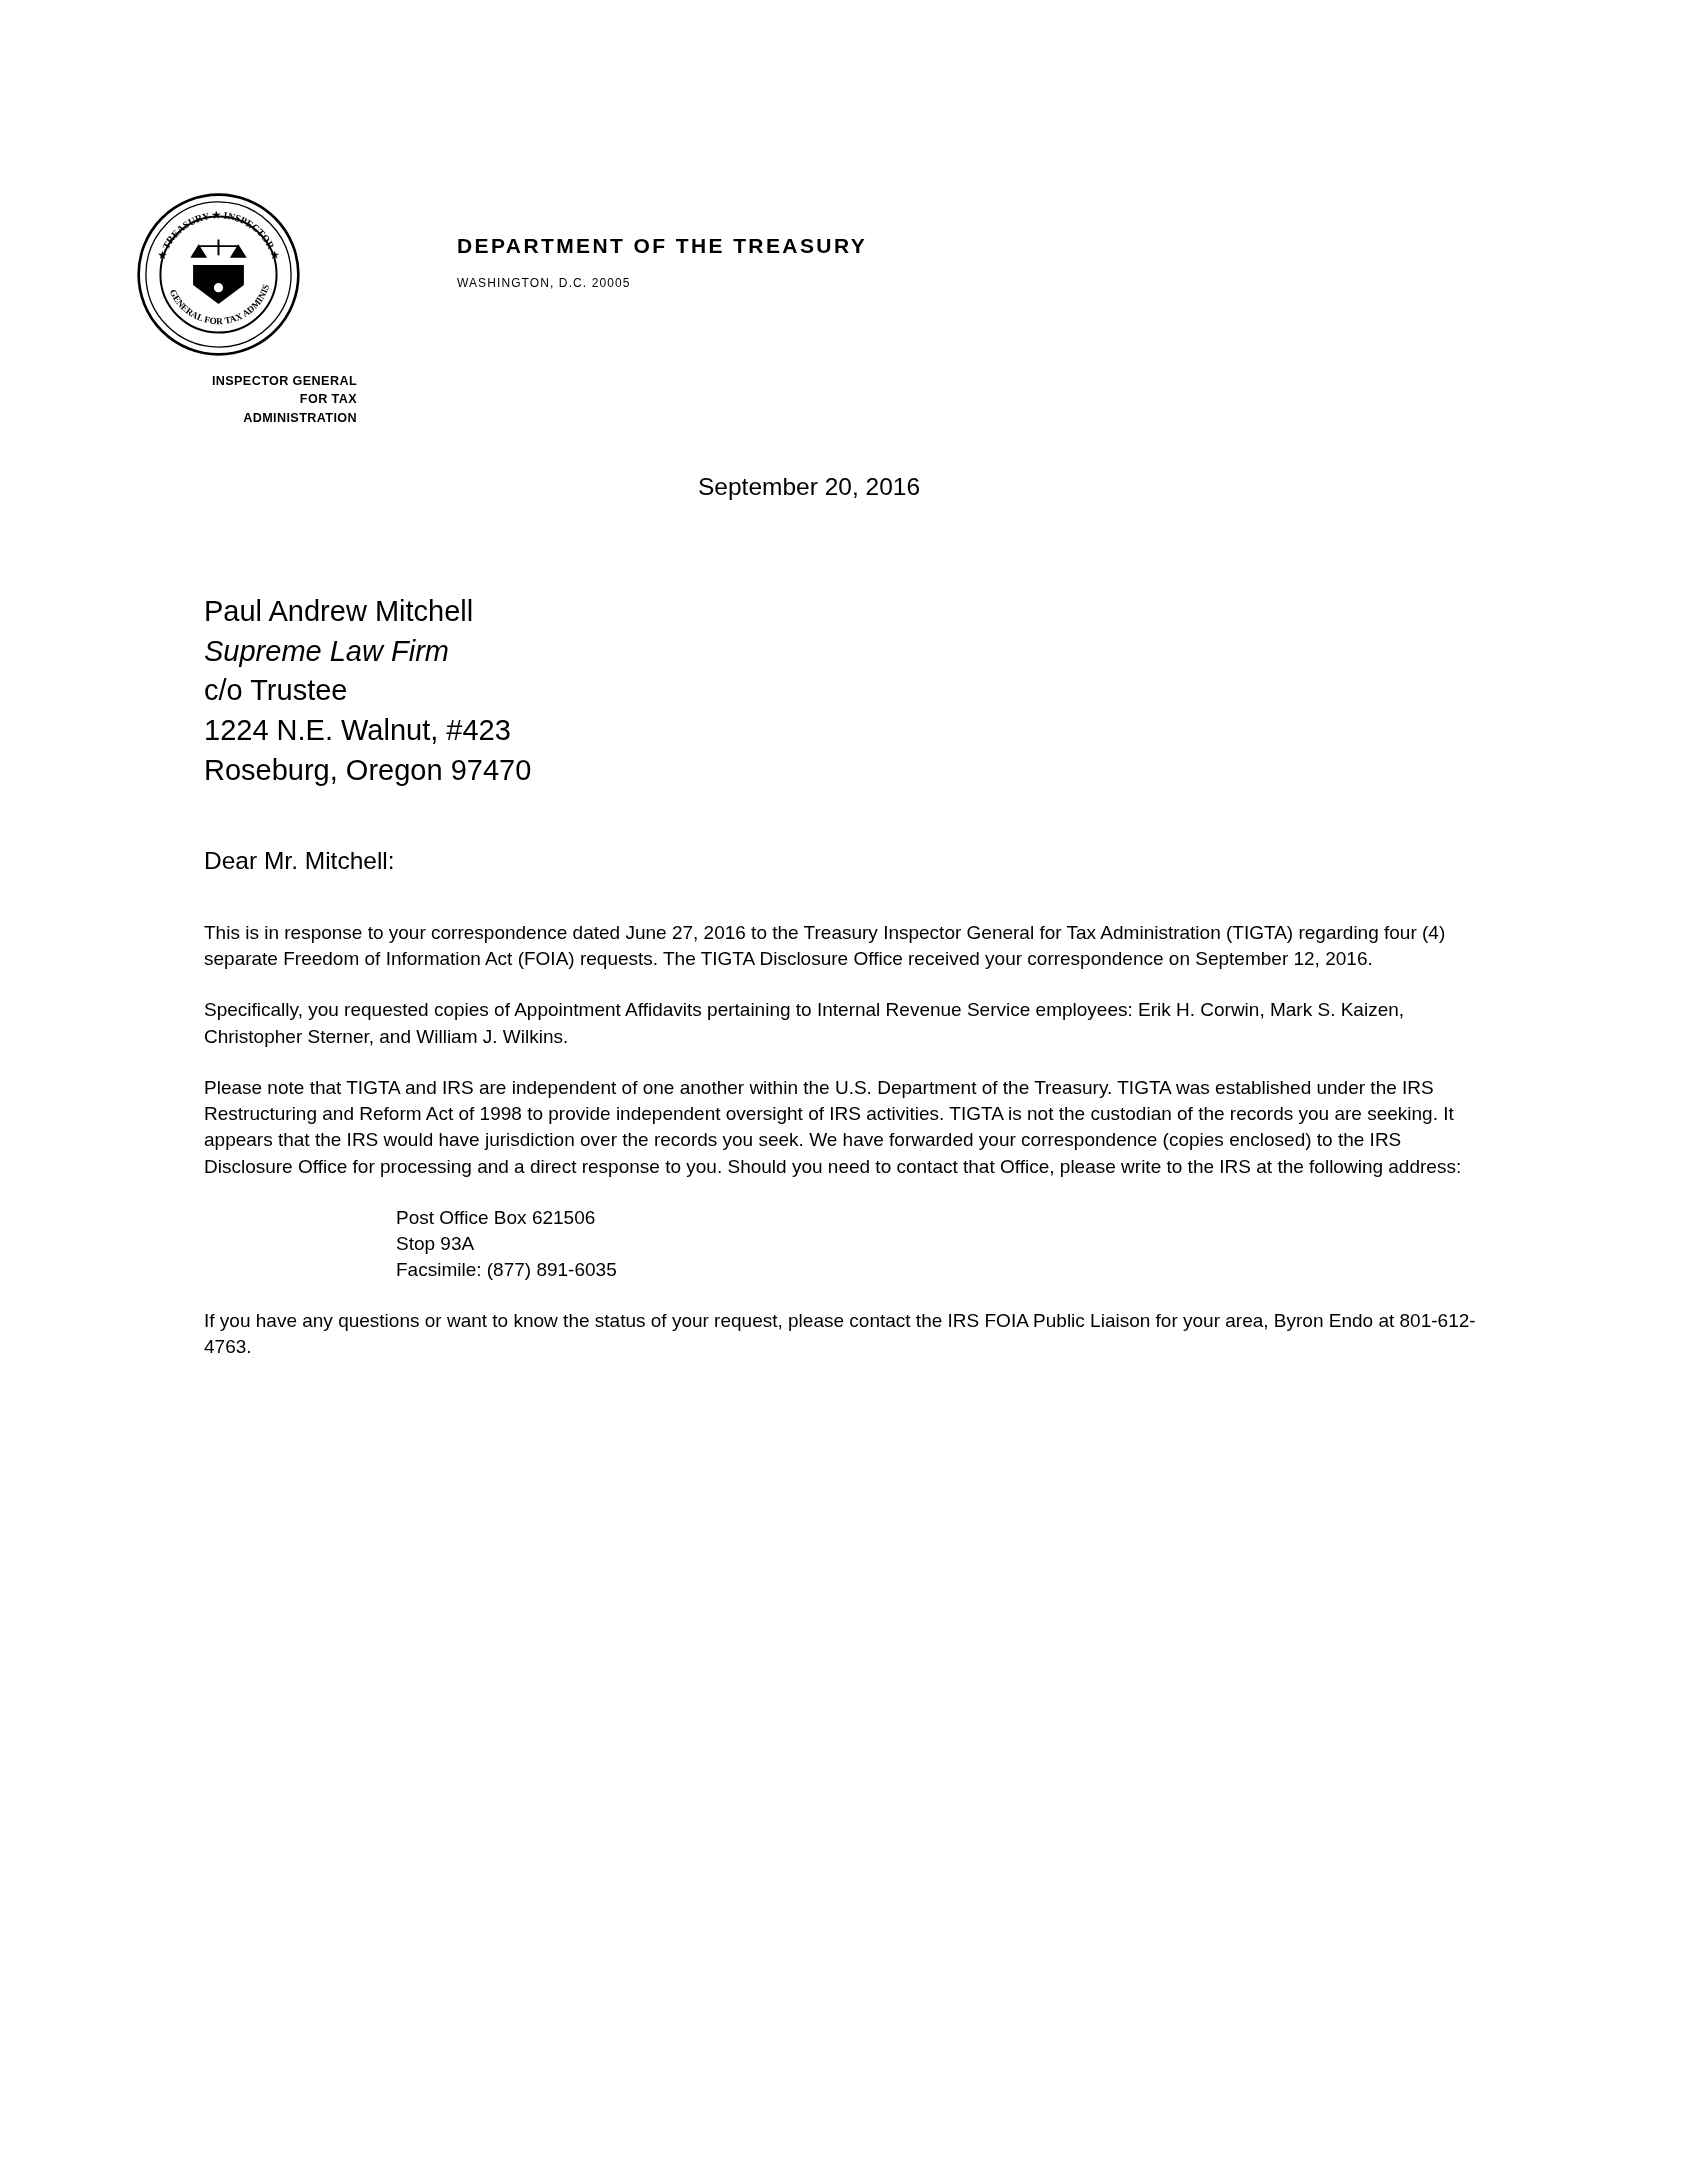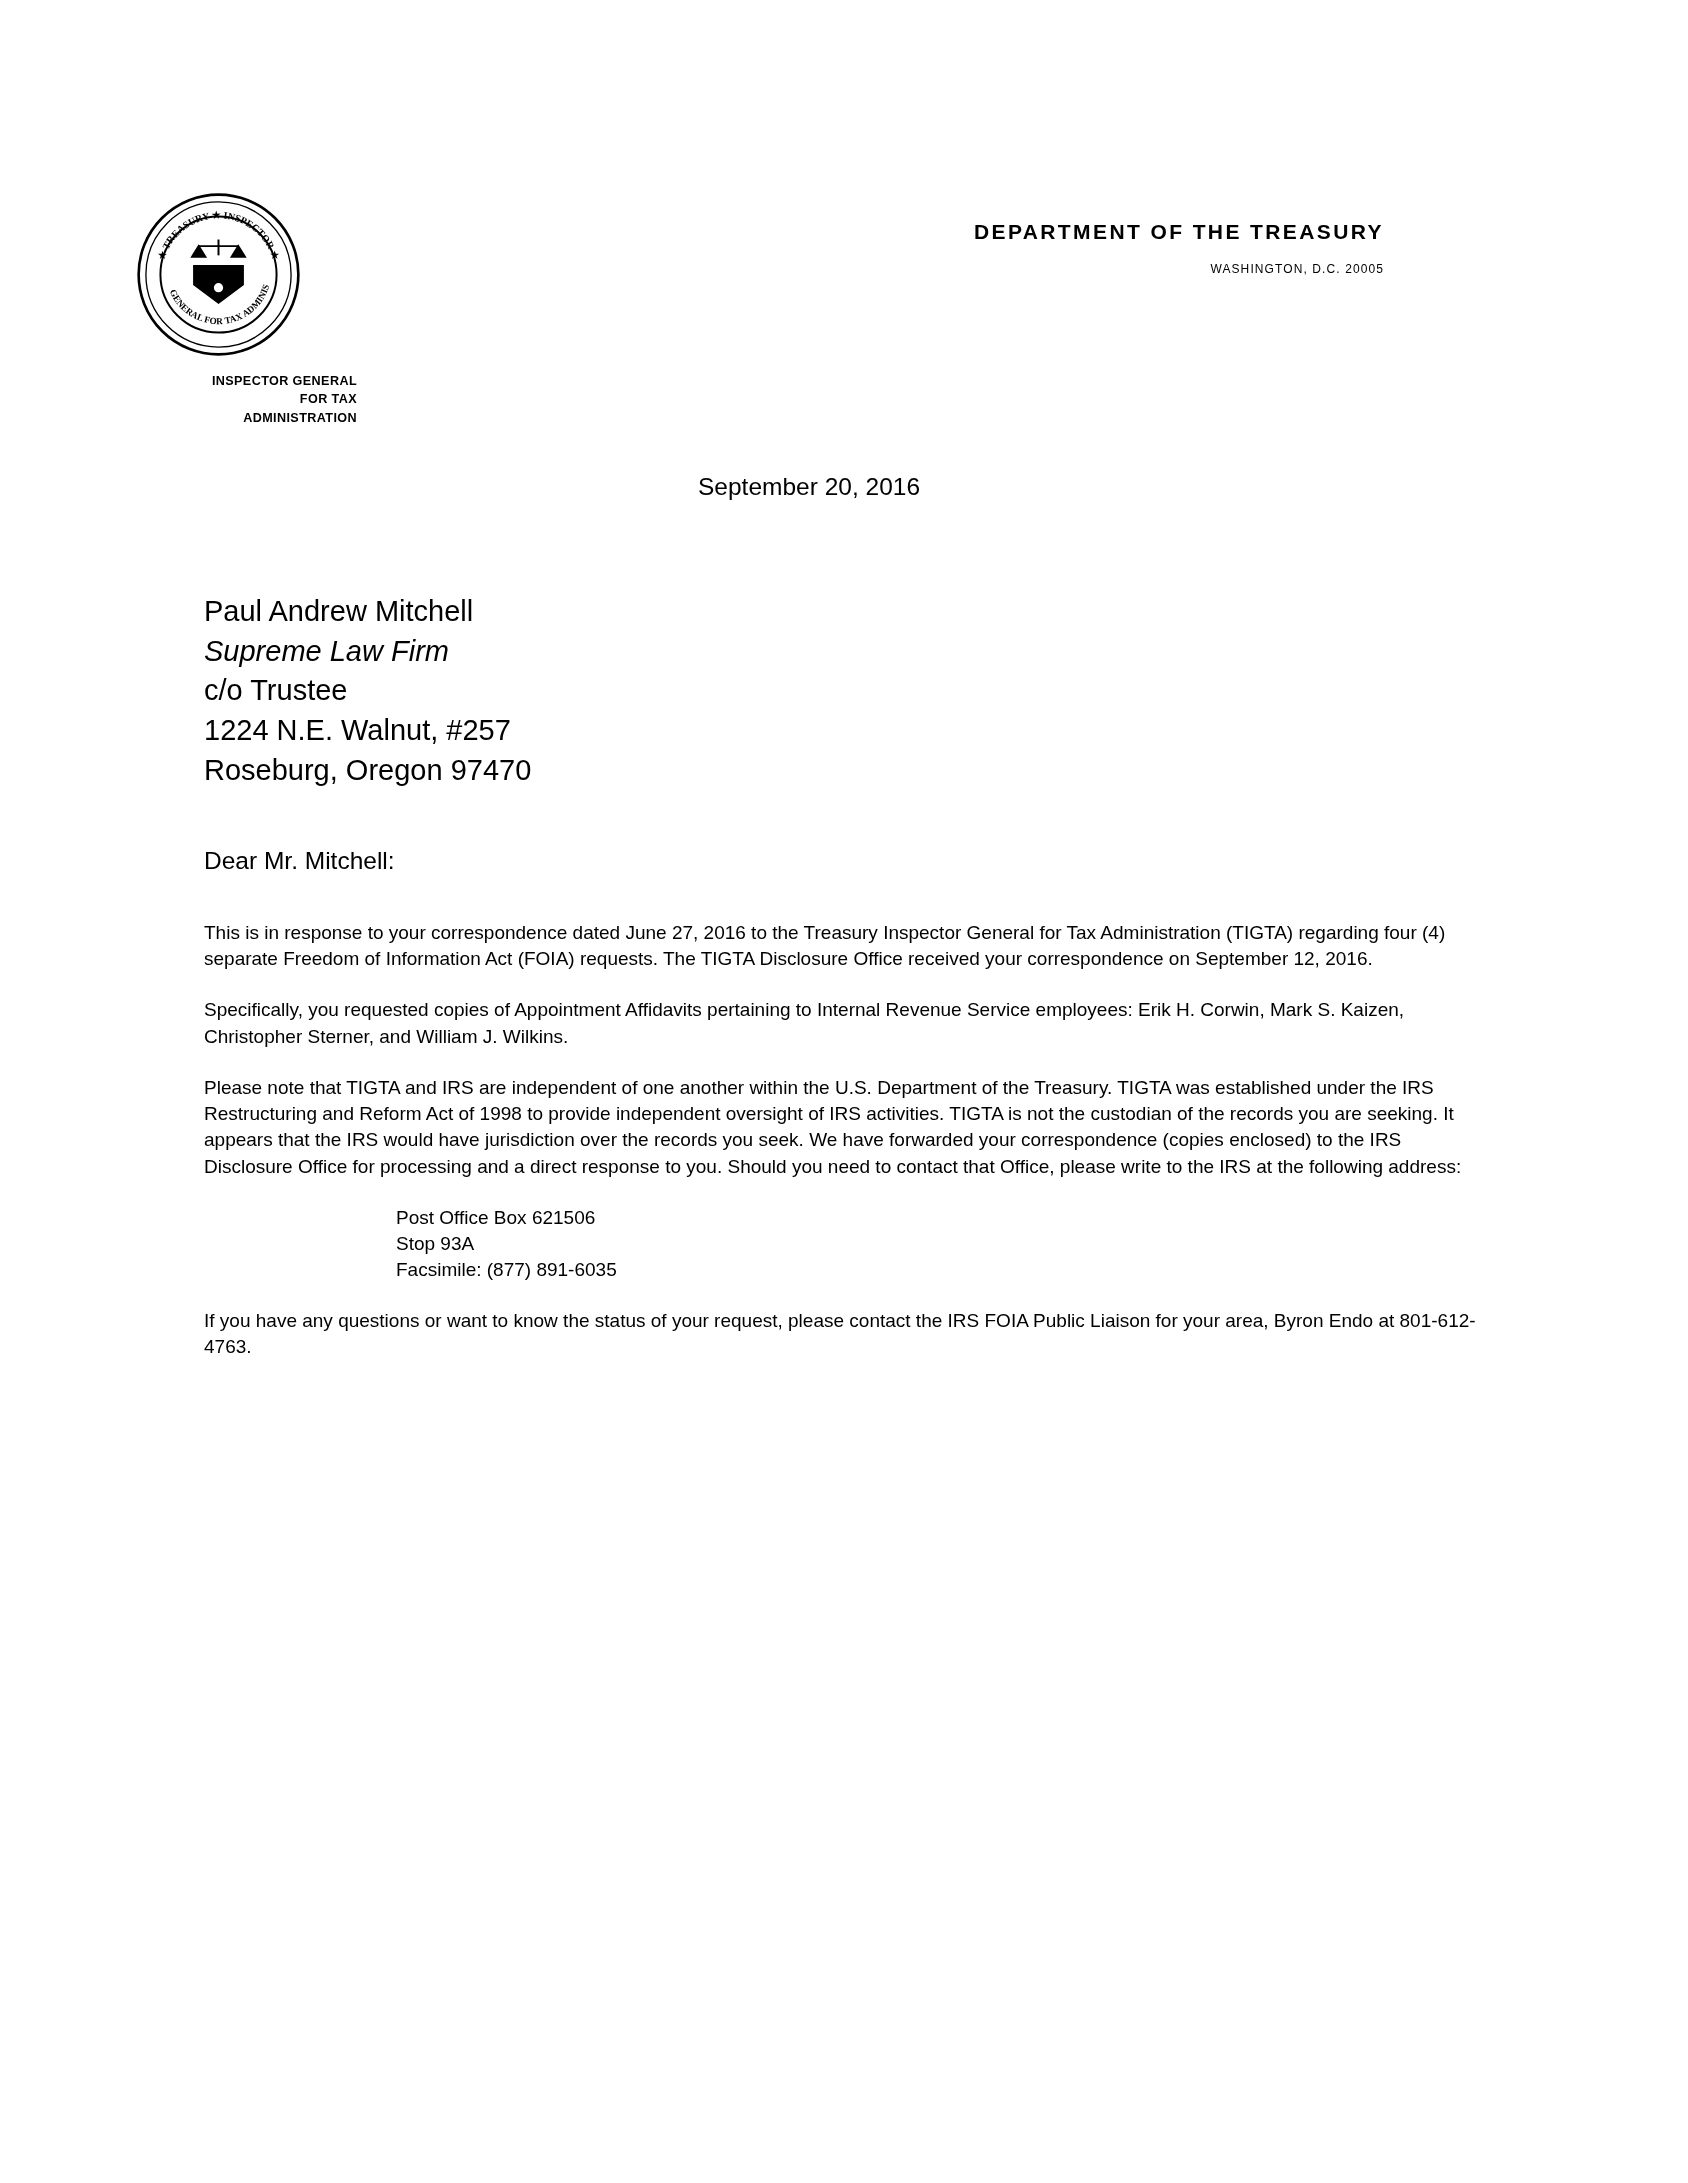--- a/index.html
+++ b/index.html
@@ -30,23 +30,23 @@
     position: absolute;
     left: 136px;
     top: 0px;
     width: 165px;
     height: 165px;
   }
   .seal svg { display: block; }
   .agency-block {
     position: absolute;
     left: 457px;
-    top: 28px;
+    top: 42px;
     width: 927px;
-    text-align: right;
+    text-align: left;
   }
   .agency-title {
     font-size: 21px;
     font-weight: bold;
     letter-spacing: 2.4px;
   }
   .agency-sub {
     font-size: 12px;
     font-weight: normal;
     letter-spacing: 1.1px;
@@ -147,21 +147,21 @@
       <div>ADMINISTRATION</div>
     </div>
   </div>
 
   <div class="letter-date">September 20, 2016</div>
 
   <div class="addressee">
     <div>Paul Andrew Mitchell</div>
     <div class="italic">Supreme Law Firm</div>
     <div>c/o Trustee</div>
-    <div>1224 N.E. Walnut, #257</div>
+    <div>1224 N.E. Walnut, #423</div>
     <div>Roseburg, Oregon  97470</div>
   </div>
 
   <div class="salutation">Dear Mr. Mitchell:</div>
 
   <div class="body-text">
     <p>This is in response to your correspondence dated June 27, 2016 to the Treasury Inspector General for Tax Administration (TIGTA) regarding four (4) separate Freedom of Information Act (FOIA) requests.  The TIGTA Disclosure Office received your correspondence on September 12, 2016.</p>
     <p>Specifically, you requested copies of Appointment Affidavits pertaining to Internal Revenue Service employees: Erik H. Corwin, Mark S. Kaizen, Christopher Sterner, and William J. Wilkins.</p>
     <p>Please note that TIGTA and IRS are independent of one another within the U.S. Department of the Treasury.  TIGTA was established under the IRS Restructuring and Reform Act of 1998 to provide independent oversight of IRS activities.  TIGTA is not the custodian of the records you are seeking.  It appears that the IRS would have jurisdiction over the records you seek.  We have forwarded your correspondence (copies enclosed) to the IRS Disclosure Office for processing and a direct response to you.  Should you need to contact that Office, please write to the IRS at the following address:</p>
     <div class="irs-address">

